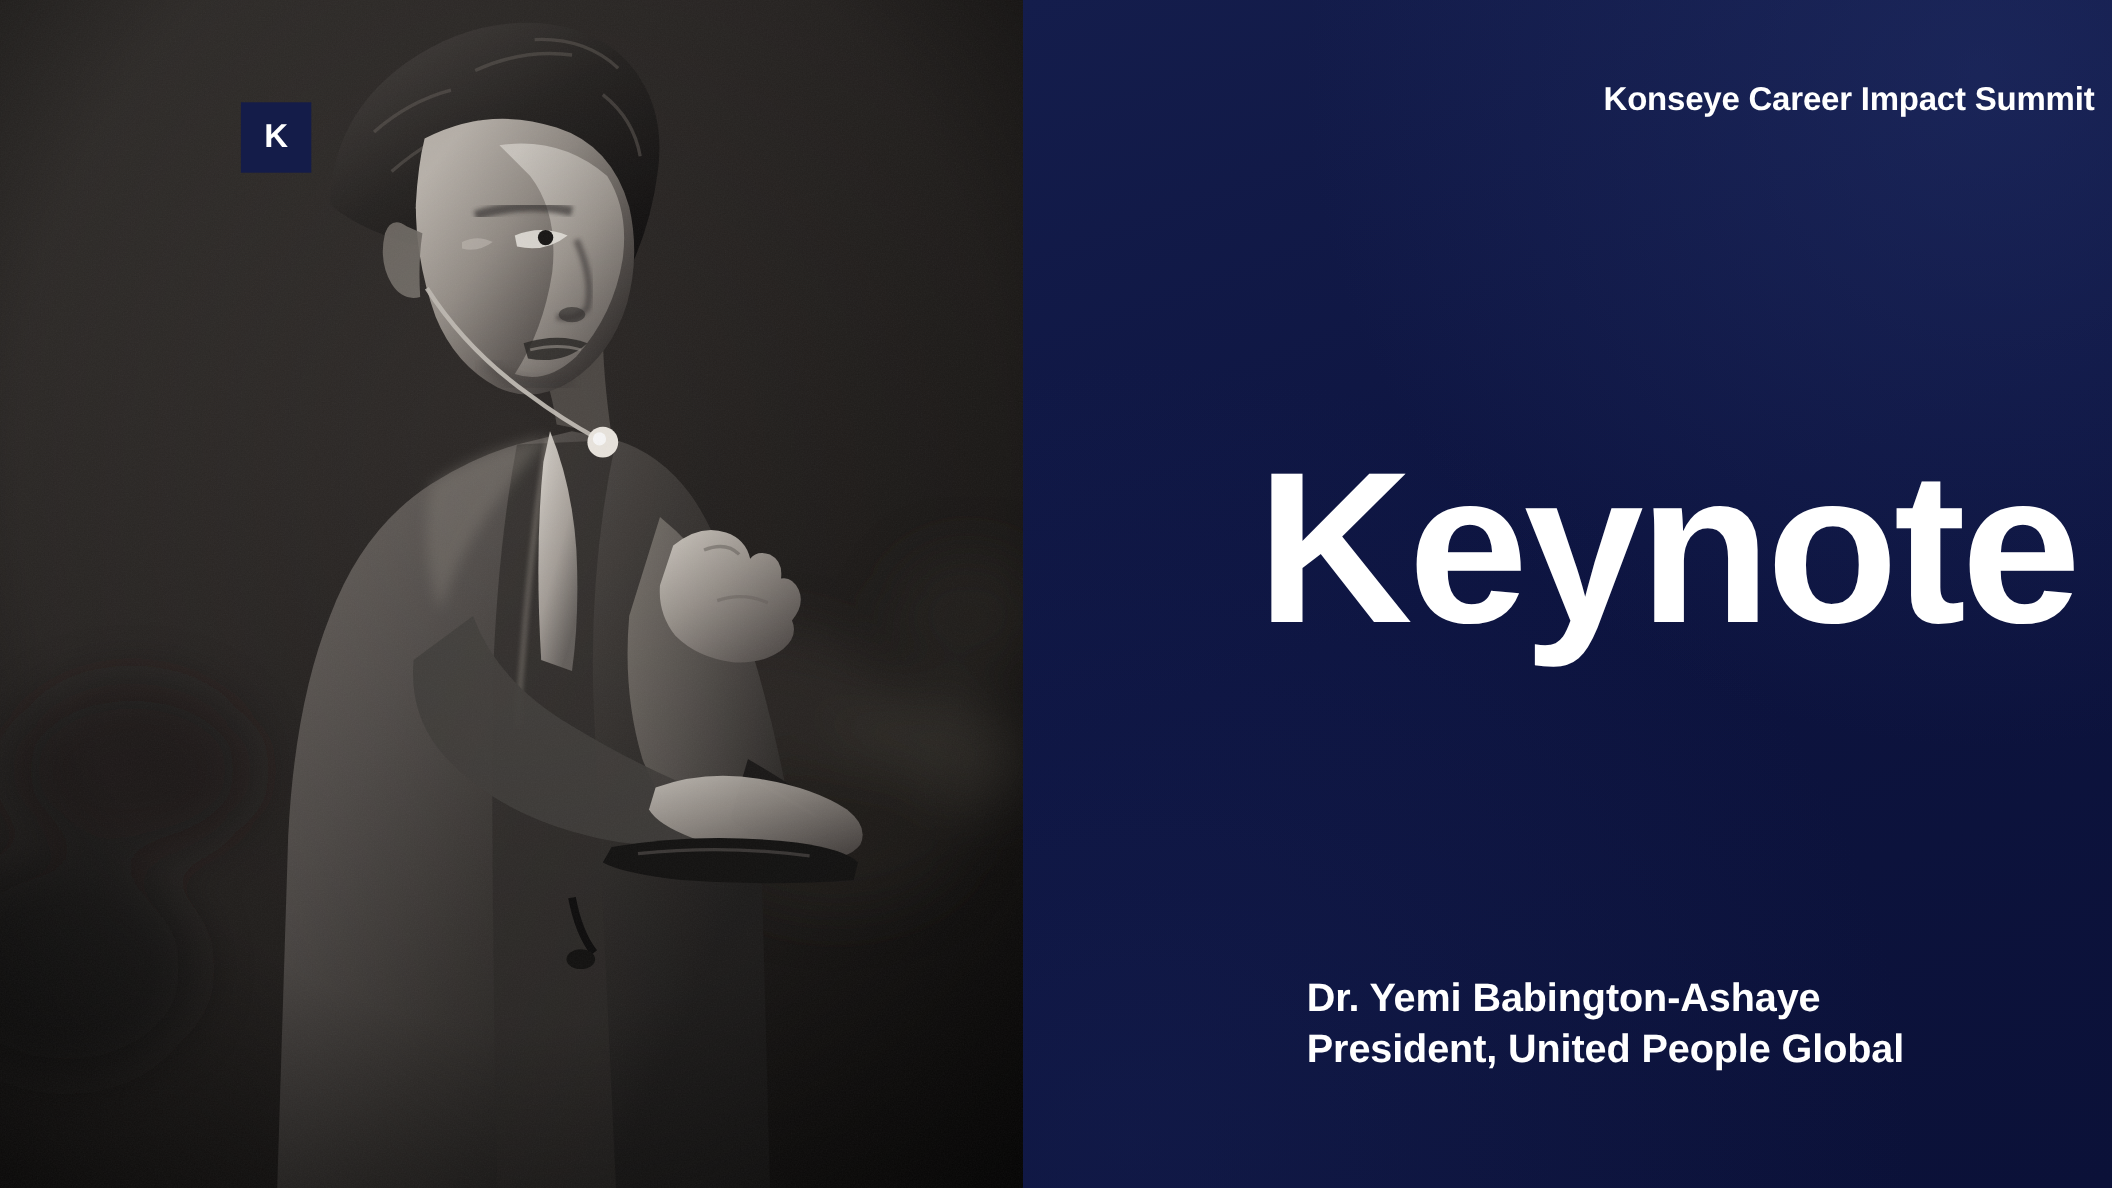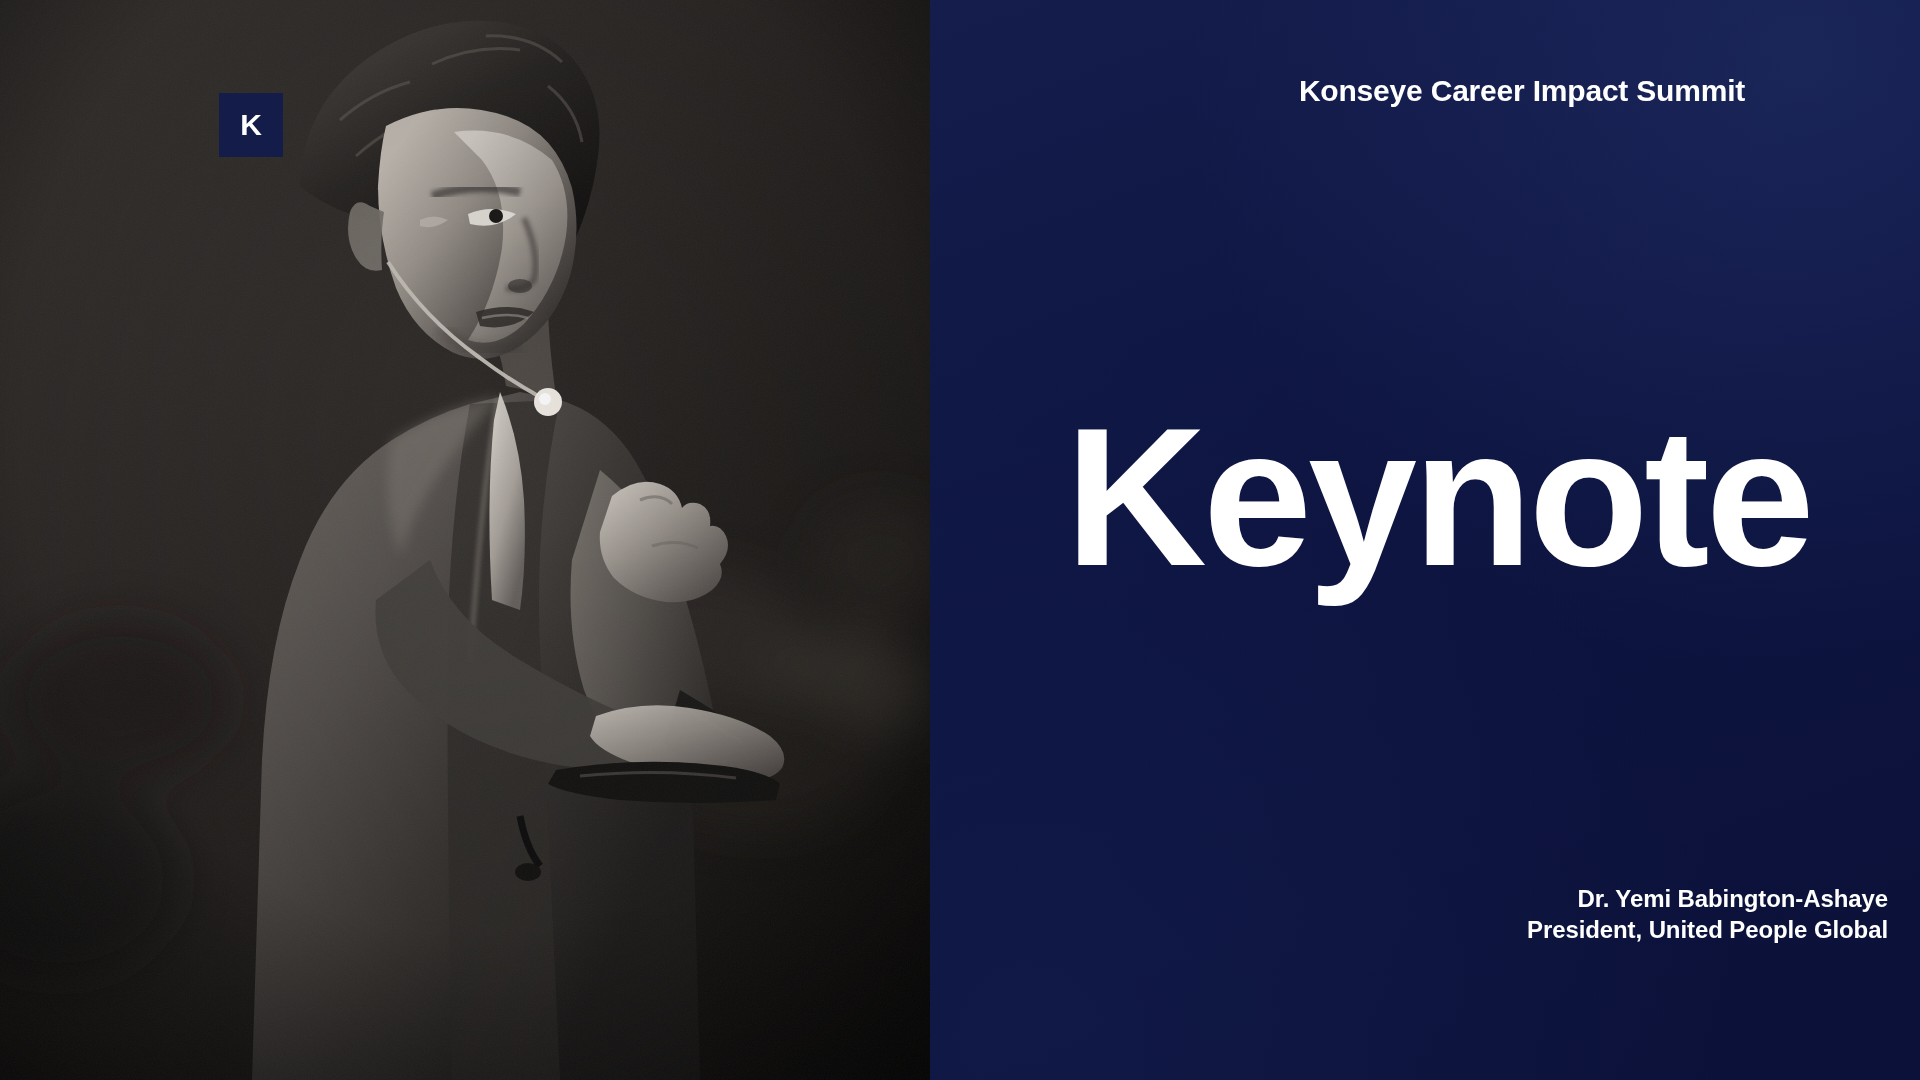--- a/index.html
+++ b/index.html
@@ -60,57 +60,56 @@
     width: 990px;
     height: 1080px;
     background:
       radial-gradient(circle at 88% 6%, rgba(40,55,115,0.42) 0%, rgba(40,55,115,0.0) 46%),
       radial-gradient(circle at 10% 96%, rgba(28,40,95,0.30) 0%, rgba(28,40,95,0.0) 52%),
       linear-gradient(160deg, #141d4c 0%, #0d1440 48%, #0b1138 100%);
   }
 
   #event-title {
     position: absolute;
-    right: 48px;
+    right: 16px;
     top: 74px;
     width: 700px;
-    text-align: center;
+    text-align: right;
     color: #ffffff;
     font-size: 30px;
     font-weight: bold;
     letter-spacing: -0.2px;
     line-height: 1.1;
     white-space: nowrap;
   }
 
   #headline {
     position: absolute;
     right: 32px;
     top: 404px;
     width: 900px;
-    text-align: center;
+    text-align: right;
     color: #ffffff;
     font-weight: bold;
     font-size: 196px;
     line-height: 0.96;
     letter-spacing: -4px;
   }
   #headline .hl-line {
     display: block;
     white-space: nowrap;
   }
 
   #speaker {
     position: absolute;
     right: 32px;
     top: 884px;
     width: 700px;
-    text-align: right;
     color: #ffffff;
-    font-size: 24px;
+    font-size: 36px;
     font-weight: bold;
     line-height: 1.28;
     letter-spacing: -0.1px;
   }
   #speaker .sp-line {
     display: block;
     white-space: nowrap;
   }
 </style>
 </head>

